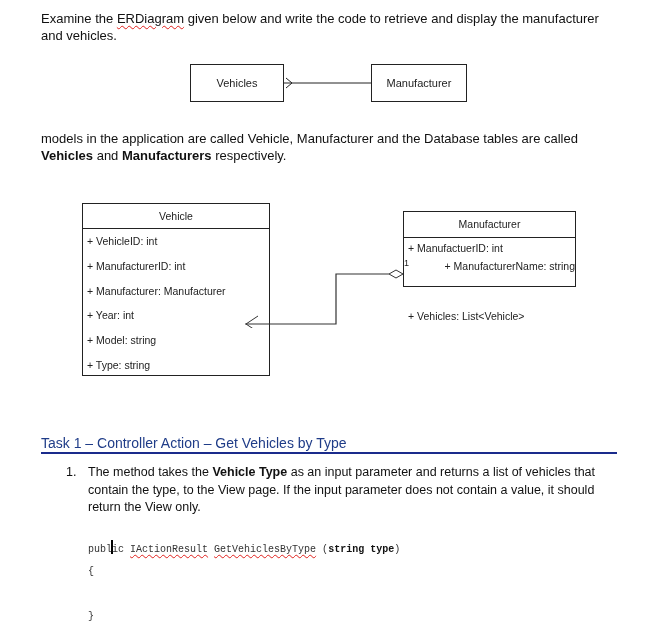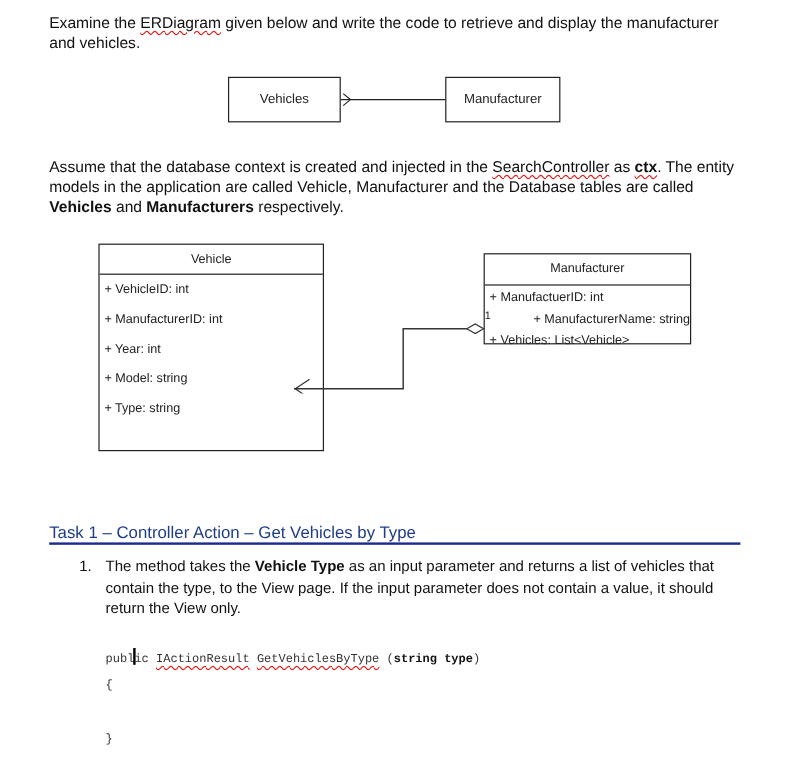--- a/index.html
+++ b/index.html
@@ -33,39 +33,39 @@
 </div>
 <div class="box" style="left:371px; top:64px; width:96px; height:38px;">
   <span>Manufacturer</span>
 </div>
 <svg class="abs" style="left:284px; top:64px;" width="88" height="38">
   <line x1="0" y1="19" x2="87" y2="19" stroke="#222" stroke-width="1"></line>
   <polyline points="2,14 8,19 2,24" fill="none" stroke="#222" stroke-width="1"></polyline>
 </svg>
 
 <div class="abs para" style="left:41px; top:130px;">
-  <div><span>Assume that the database context is created and injected in the </span><span class="squiggle">SearchController</span><span> as </span><b class="squiggle">ctx</b><span>. The entity</span></div>
   <div>models in the application are called Vehicle, Manufacturer and the Database tables are called</div>
   <div><b>Vehicles</b><span> and </span><b>Manufacturers</b><span> respectively.</span></div>
 </div>
 
 <div class="uml" style="left:82px; top:203px; width:188px; height:173px;">
   <div class="hdr">Vehicle</div>
   <div class="row">+ VehicleID: int</div>
   <div class="row">+ ManufacturerID: int</div>
+  <div class="row">+ Manufacturer: Manufacturer</div>
   <div class="row">+ Year: int</div>
   <div class="row">+ Model: string</div>
   <div class="row">+ Type: string</div>
 </div>
 
 <div class="uml" style="left:403px; top:211px; width:173px; height:76px;">
   <div class="hdr" style="height:25px; line-height:25px;">Manufacturer</div>
   <div class="row" style="height:16px; line-height:20px;">+ ManufactuerID: int</div>
   <div class="row" style="height:17px; line-height:24px;text-align:right;">+ ManufacturerName: string</div>
-  <div class="row" style="height:17px; line-height:26px;">+ Vehicles: List&lt;Vehicle&gt;</div>
+  <div class="row" style="height:17px; line-height:26px;margin-top:32px;">+ Vehicles: List&lt;Vehicle&gt;</div>
 </div>
 
 <svg class="abs" style="left:244px; top:262px;" width="162" height="66">
   <polyline points="1,62 92,62 92,12 145,12" fill="none" stroke="#333" stroke-width="1.2"></polyline>
   <polygon points="145,12 152,8 159,12 152,16" fill="#fff" stroke="#333" stroke-width="1"></polygon>
   <polyline points="14,54 2,62 14,70" fill="none" stroke="#333" stroke-width="1"></polyline>
 </svg>
 <div class="abs" style="left:404px; top:258px; font-size:9px; color:#222;">1</div>
 
 <div class="abs heading" style="left:41px; top:435px;">Task 1 – Controller Action – Get Vehicles by Type</div>

